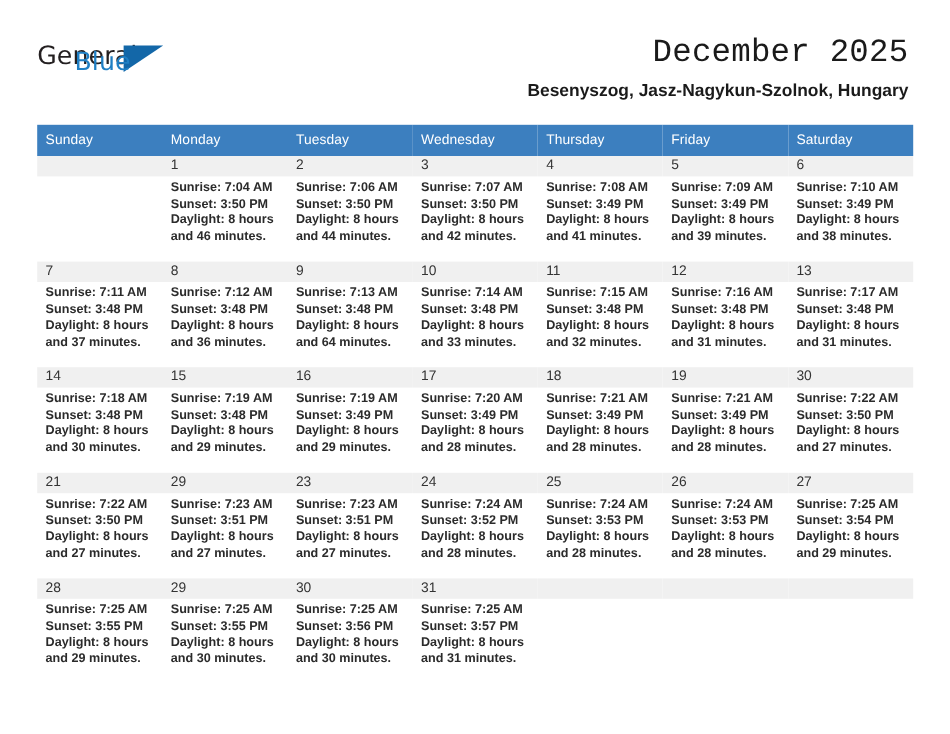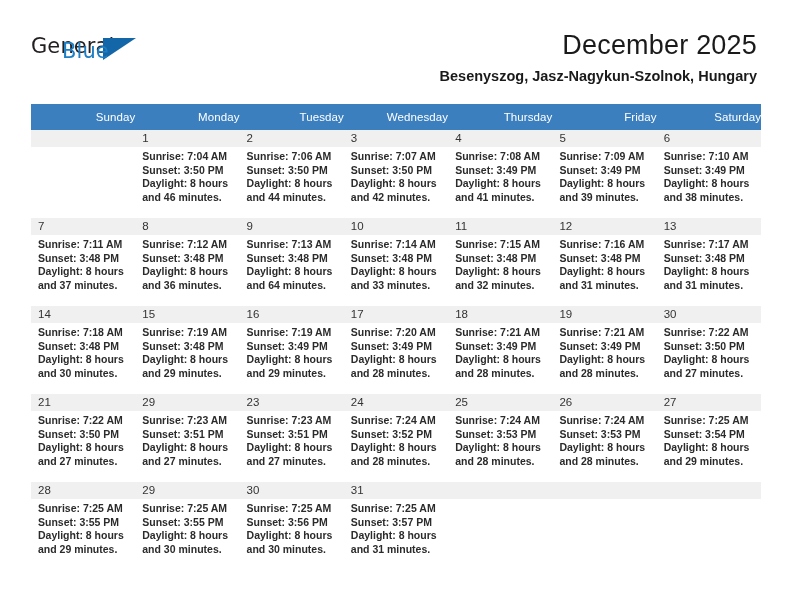--- a/index.html
+++ b/index.html
@@ -74,20 +74,21 @@
     top: 28px;
     text-align: right;
   }
   .month-title {
     font-size: 27px;
     font-weight: 400;
     color: #1a1a1a;
     line-height: 34px;
     letter-spacing: 0.2px;
     white-space: nowrap;
+    font-family: Liberation Mono, monospace;
   }
   .location-sub {
     font-size: 14.5px;
     font-weight: 700;
     color: #1a1a1a;
     line-height: 22px;
     margin-top: 3px;
     white-space: nowrap;
   }
 
@@ -103,21 +104,21 @@
     width: 730px;
     border-collapse: collapse;
     table-layout: fixed;
   }
 
   table.cal th {
     background: #3c7fbf;
     color: #ffffff;
     font-size: 11.5px;
     font-weight: 400;
-    text-align: right;
+    text-align: left;
     padding: 5px 0 5px 7px;
     height: 16px;
     border: none;
     letter-spacing: 0.1px;
   }
 
   table.cal td {
     vertical-align: top;
     padding: 0;
     border: none;

